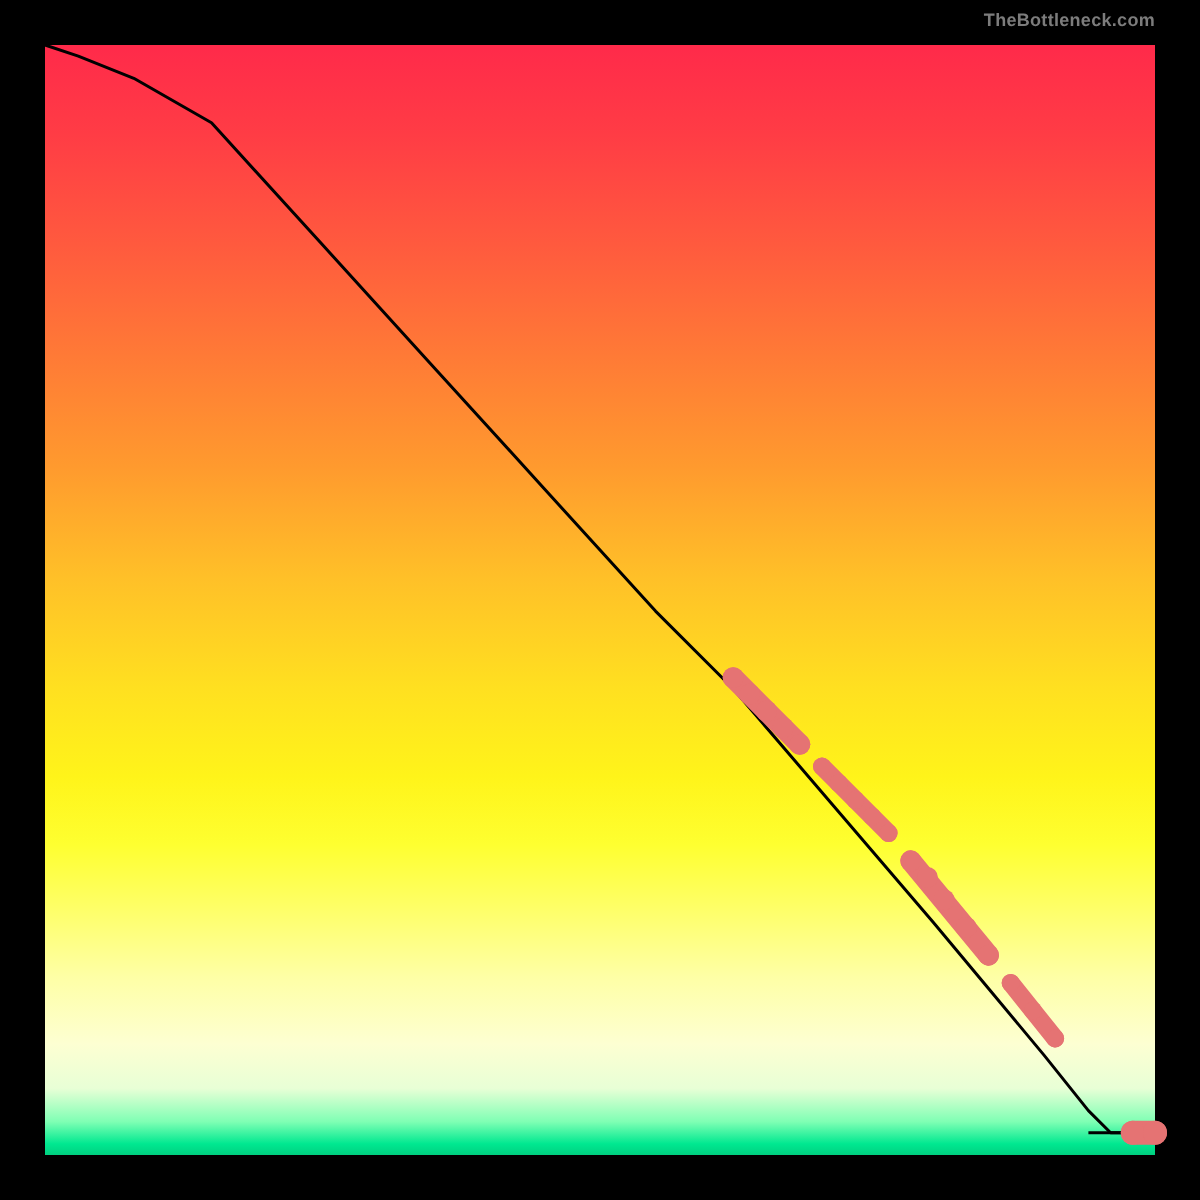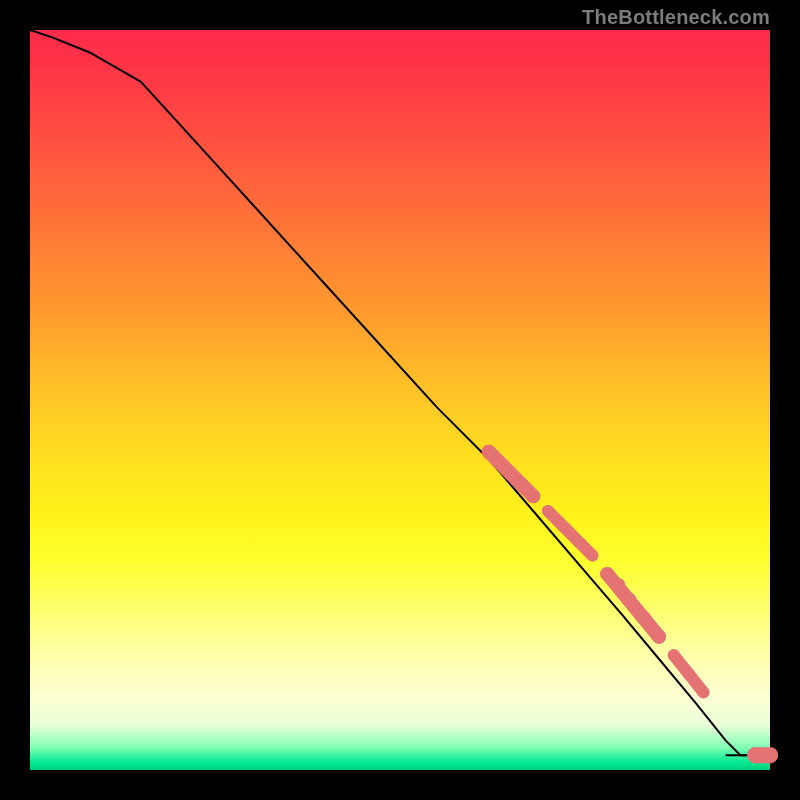--- a/index.html
+++ b/index.html
@@ -41,21 +41,21 @@
       #7fffb4 97%,
       #00e890 99%,
       #00d080 100%
     );
   }
   .attribution {
     position: absolute;
     right: 30px;
     top: 6px;
     color: #7c7c7c;
-    font-size: 20px;
+    font-size: 12px;
     font-weight: 600;
     letter-spacing: 0.2px;
     user-select: none;
   }
   svg.curve {
     position: absolute;
     left: 0;
     top: 0;
     width: 740px;
     height: 740px;

